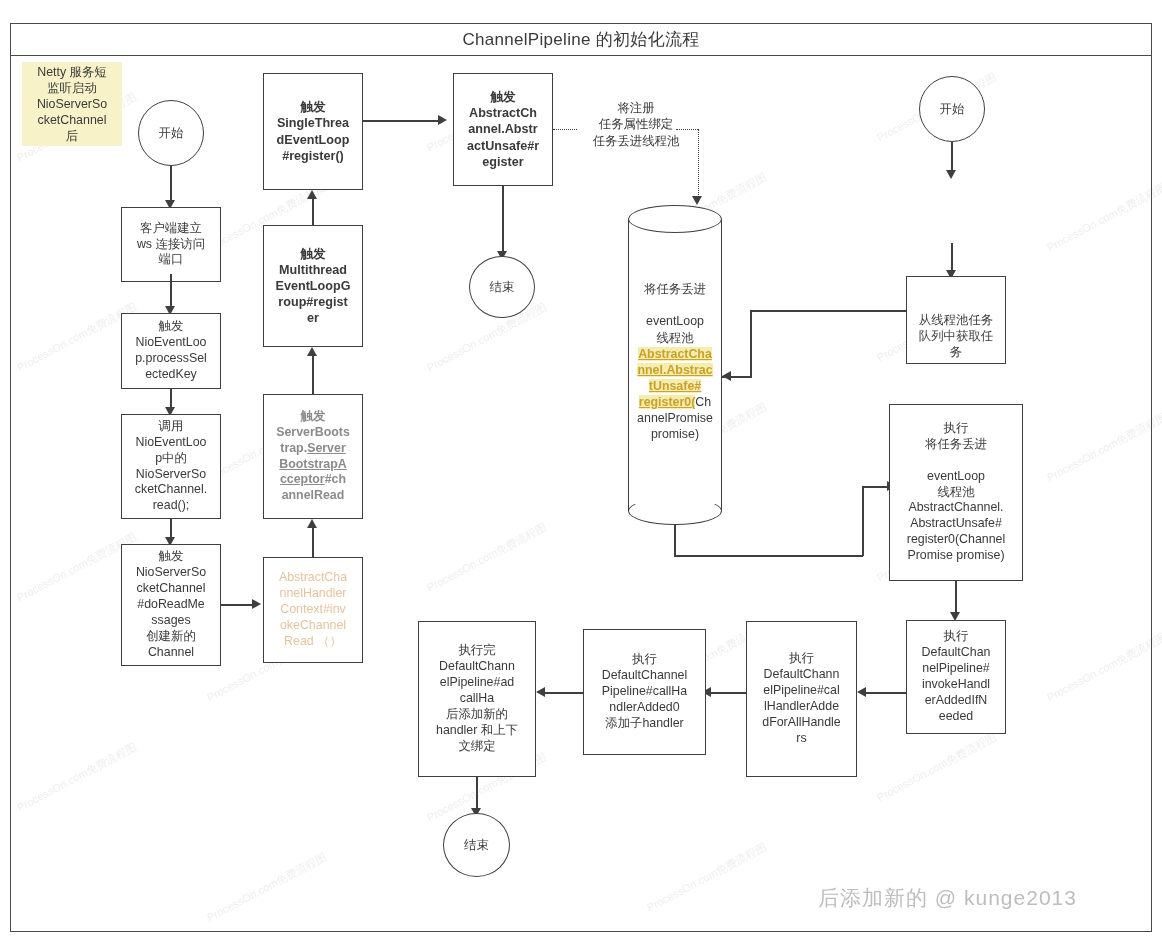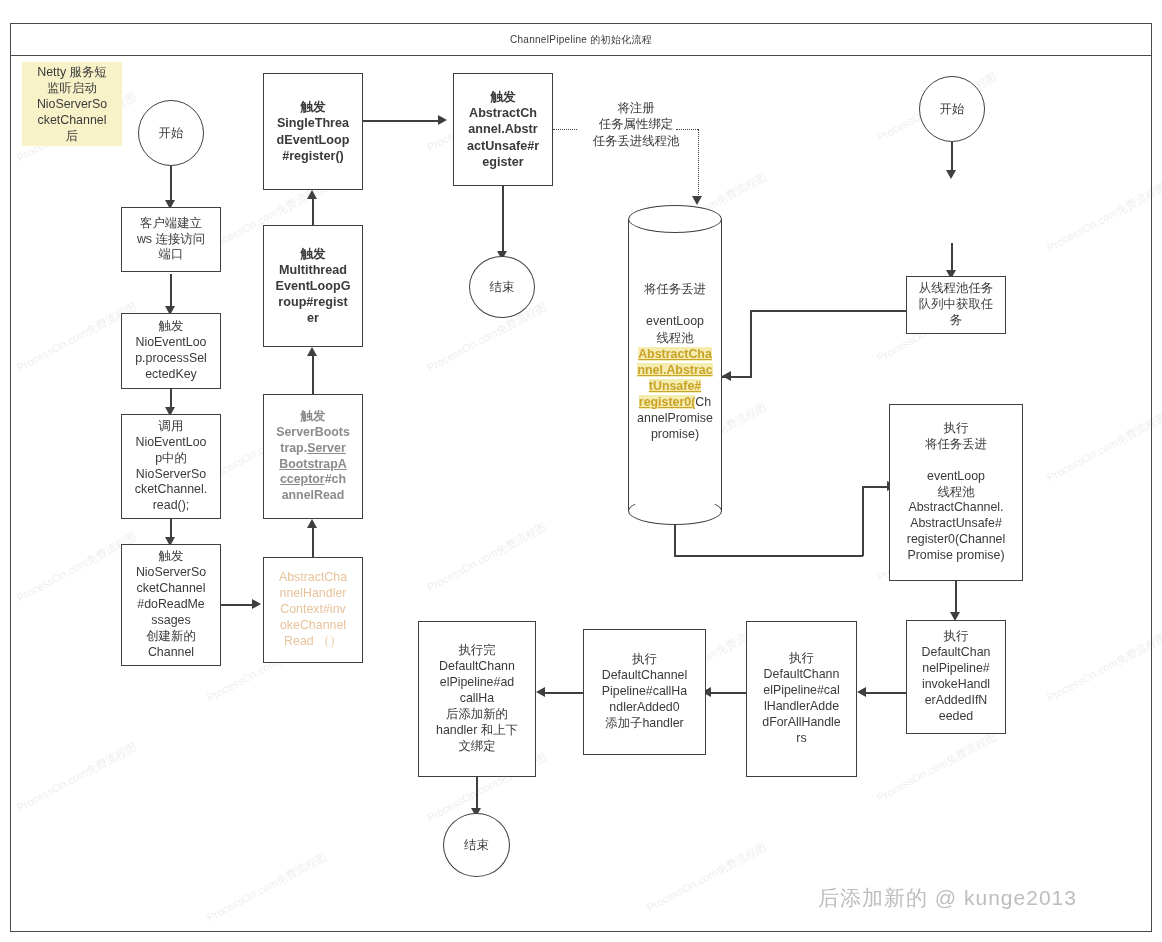--- a/index.html
+++ b/index.html
@@ -1,21 +1,21 @@
 <!DOCTYPE html>
 <html><head>
 <meta charset="utf-8">
 <style>
   html,body{margin:0;padding:0;background:#ffffff;}
   body{font-family:"Liberation Sans","DejaVu Sans",sans-serif;}
   #canvas{position:relative;width:1162px;height:942px;background:#fff;overflow:hidden;}
   .frame-title-bar{position:absolute;left:10px;top:23px;width:1142px;height:33px;
       border:1.5px solid #4a4a4a;border-bottom:1.5px solid #4a4a4a;box-sizing:border-box;
       display:flex;align-items:center;justify-content:center;}
-  .frame-title-bar span{font-size:10px;color:#3a3a3a;letter-spacing:.3px;}
+  .frame-title-bar span{font-size:17px;color:#3a3a3a;letter-spacing:.3px;}
   .frame-body{position:absolute;left:10px;top:55px;width:1142px;height:877px;
       border:1.5px solid #4a4a4a;border-top:none;box-sizing:border-box;}
 
   
   .node{position:absolute;box-sizing:border-box;display:flex;align-items:center;
         justify-content:center;text-align:center;}
   .box{border:1.6px solid #3f3f3f;background:#fff;}
   .box .t{font-size:12.4px;line-height:1.28;color:#3a3a3a;padding:2px 3px;white-space:pre-line;}
   .circle{border:1.8px solid #3f3f3f;border-radius:50%;background:#fff;}
   .circle .t{font-size:12.4px;color:#3a3a3a;}
@@ -100,21 +100,21 @@
 cketChannel
 后</div>
   </div>
 
   <div class="node circle" style="left:138px;top:100px;width:66px;height:66px;">
     <div class="t">开始</div>
   </div>
   <div class="ln lnv" style="left:170px;top:166px;height:38px;"></div>
   <div class="arr arr-d" style="left:165px;top:200px;"></div>
 
-  <div class="node box" style="left:121px;top:207px;width:100px;height:65px;">
+  <div class="node box" style="left:121px;top:207px;width:100px;height:75px;">
     <div class="t">客户端建立
 ws 连接访问
 端口</div>
   </div>
   <div class="ln lnv" style="left:170px;top:274px;height:36px;"></div>
   <div class="arr arr-d" style="left:165px;top:306px;"></div>
 
   <div class="node box" style="left:121px;top:313px;width:100px;height:76px;">
     <div class="t">触发
 NioEventLoo
@@ -232,21 +232,21 @@
 
   <div class="node circle" style="left:919px;top:76px;width:66px;height:66px;">
     <div class="t">开始</div>
   </div>
   <div class="ln lnv" style="left:951px;top:142px;height:32px;"></div>
   <div class="arr arr-d" style="left:946px;top:170px;"></div>
 
   <div class="ln lnv" style="left:951px;top:243px;height:32px;"></div>
   <div class="arr arr-d" style="left:946px;top:270px;"></div>
 
-  <div class="node box" style="left:906px;top:276px;width:100px;height:58px;">
+  <div class="node box" style="left:906px;top:276px;width:100px;height:88px;align-items:flex-end;">
     <div class="t">从线程池任务
 队列中获取任
 务</div>
   </div>
 
   <div class="node box" style="left:889px;top:404px;width:134px;height:177px;">
     <div class="t">执行
 将任务丢进
 
 eventLoop

